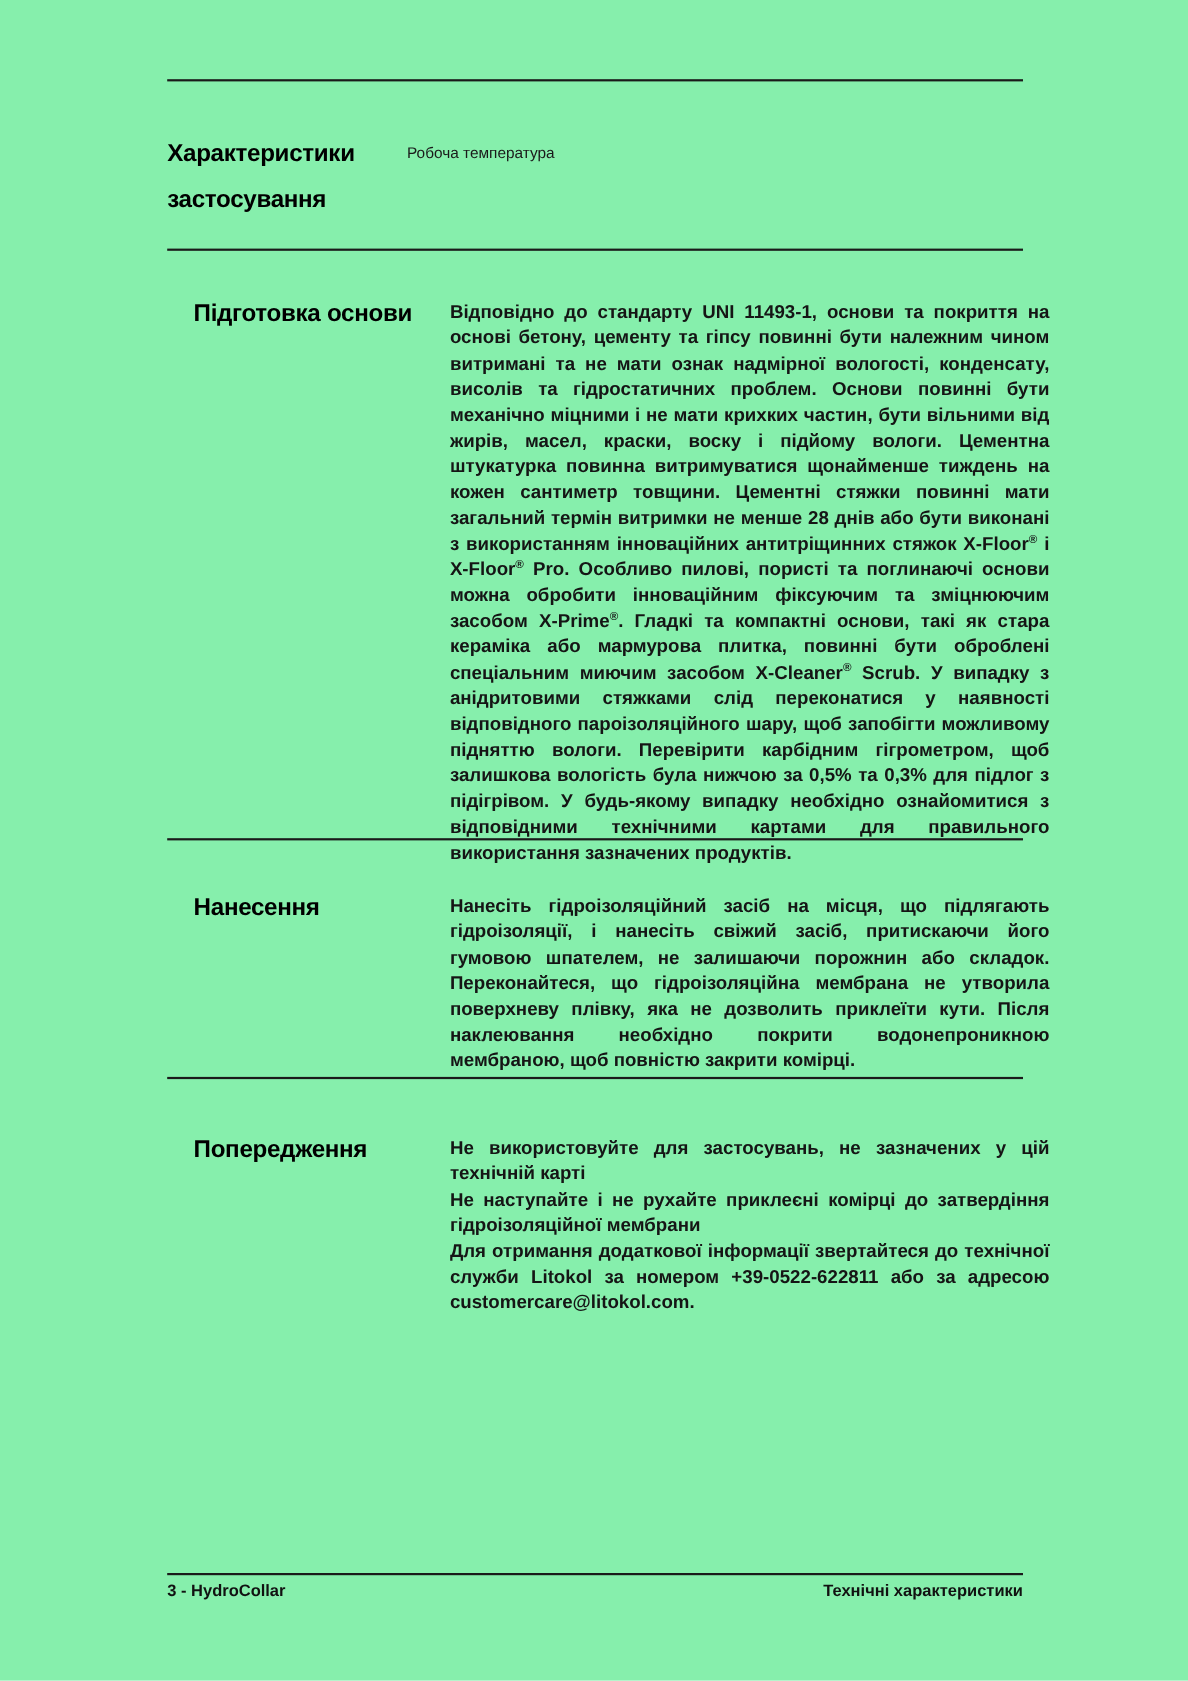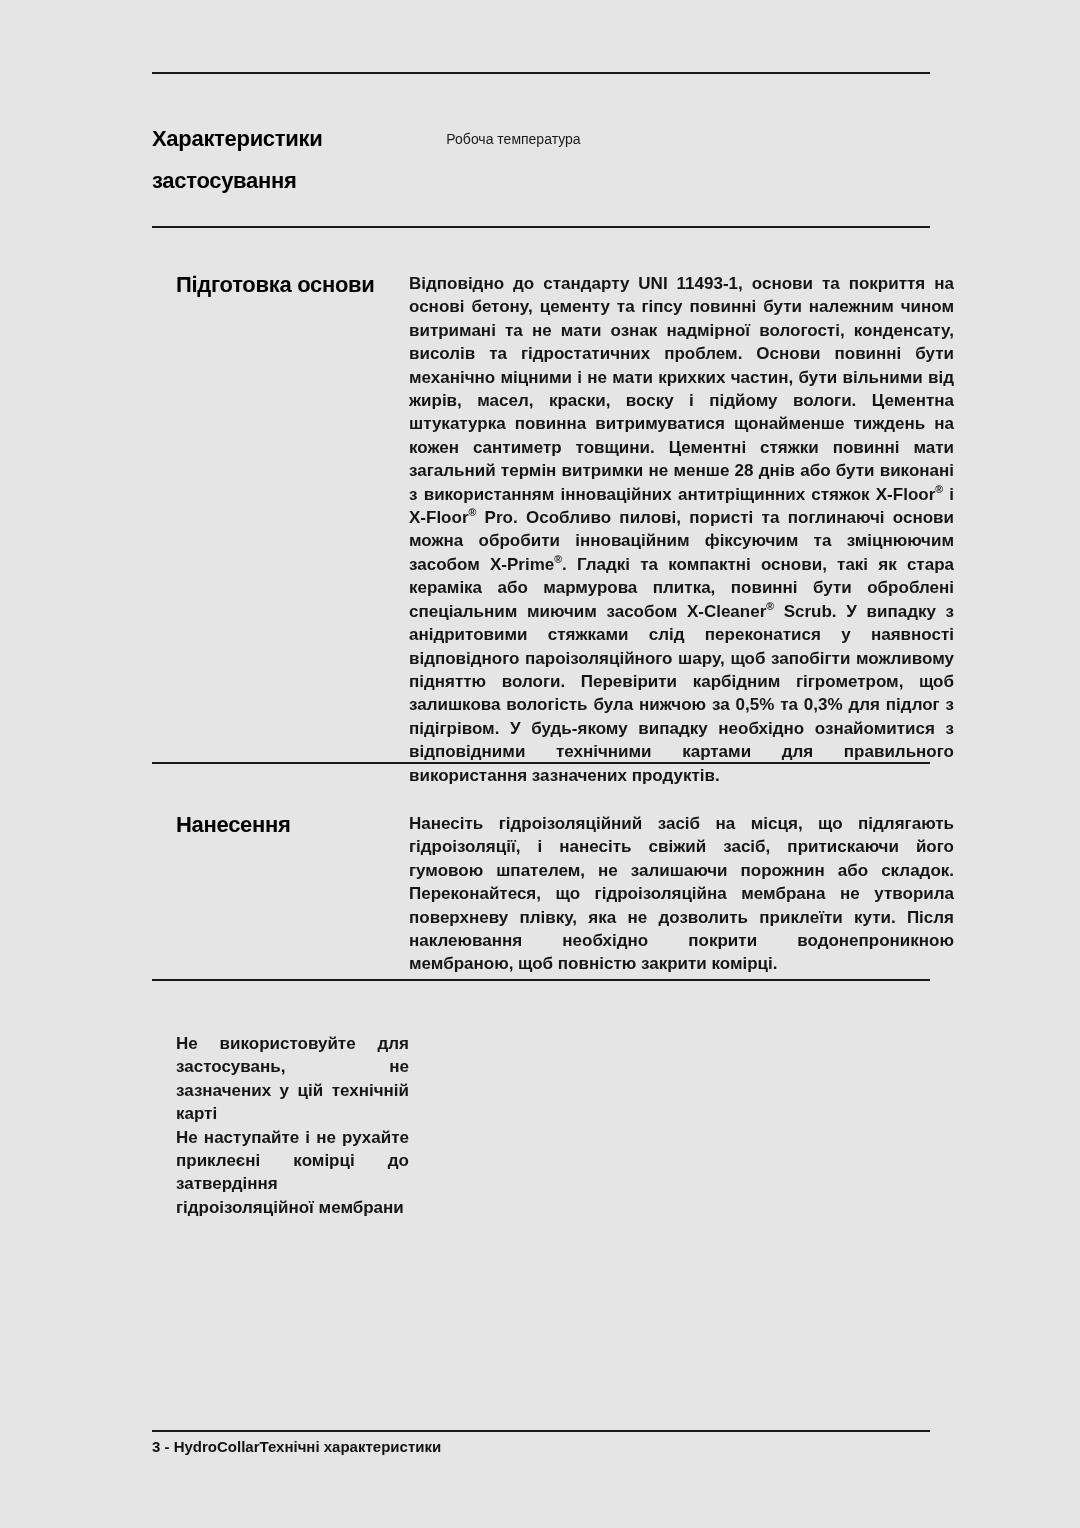--- a/index.html
+++ b/index.html
@@ -4,21 +4,21 @@
 <style>
   html, body {
     margin: 0;
     padding: 0;
     background: #ffffff;
   }
   .page {
     position: relative;
     width: 1080px;
     height: 1528px;
-    background: #e5e5e5;
+    background: #86efac;
     font-family: "Liberation Sans", sans-serif;
     color: #151515;
     overflow: hidden;
   }
   .rule {
     position: absolute;
     left: 152px;
     width: 778px;
     height: 2px;
     background: #1a1a1a;
@@ -43,42 +43,41 @@
   .char-table { display: block; }
   .char-row {
     display: grid;
     grid-template-columns: 287px 1fr;
     line-height: 42px;
   }
   .char-label, .char-value {
     font-size: 14px;
     color: #1a1a1a;
     white-space: nowrap;
-    text-align: center;
   }
   .body-text {
     margin: 0;
     font-size: 17px;
     line-height: 23.4px;
     text-align: justify;
     color: #151515;
     font-weight: bold;
   }
   .body-text sup {
     font-size: 62%;
     vertical-align: super;
     line-height: 0;
   }
   .footer {
     position: absolute;
     left: 152px;
     top: 1438px;
     width: 778px;
     display: flex;
-    justify-content: flex-start;
+    justify-content: space-between;
     font-size: 15px;
     font-weight: 700;
     color: #111111;
   }
 </style>
 </head>
 <body>
 
 <div class="page">
 
@@ -103,23 +102,25 @@
   <div class="rule" style="top:762px"></div>
 
   <section class="sec sec-cols" style="top:812px">
     <h2 class="sec-heading">Нанесення</h2>
     <p class="body-text">Нанесіть гідроізоляційний засіб на місця, що підлягають гідроізоляції, і нанесіть свіжий засіб, притискаючи його гумовою шпателем, не залишаючи порожнин або складок. Переконайтеся, що гідроізоляційна мембрана не утворила поверхневу плівку, яка не дозволить приклеїти кути. Після наклеювання необхідно покрити водонепроникною мембраною, щоб повністю закрити комірці.</p>
   </section>
 
   <div class="rule" style="top:979px"></div>
 
   <section class="sec sec-cols" style="top:1032px">
+    <h2 class="sec-heading">Попередження</h2>
     <div>
       <p class="body-text">Не використовуйте для застосувань, не зазначених у цій технічній карті</p>
       <p class="body-text">Не наступайте і не рухайте приклеєні комірці до затвердіння гідроізоляційної мембрани</p>
+      <p class="body-text">Для отримання додаткової інформації звертайтеся до технічної служби Litokol за номером +39-0522-622811 або за адресою customercare@litokol.com.</p>
     </div>
   </section>
 
   <div class="rule" style="top:1430px"></div>
 
   <div class="footer">
     <span>3 - HydroCollar</span>
     <span>Технічні характеристики</span>
   </div>
 

